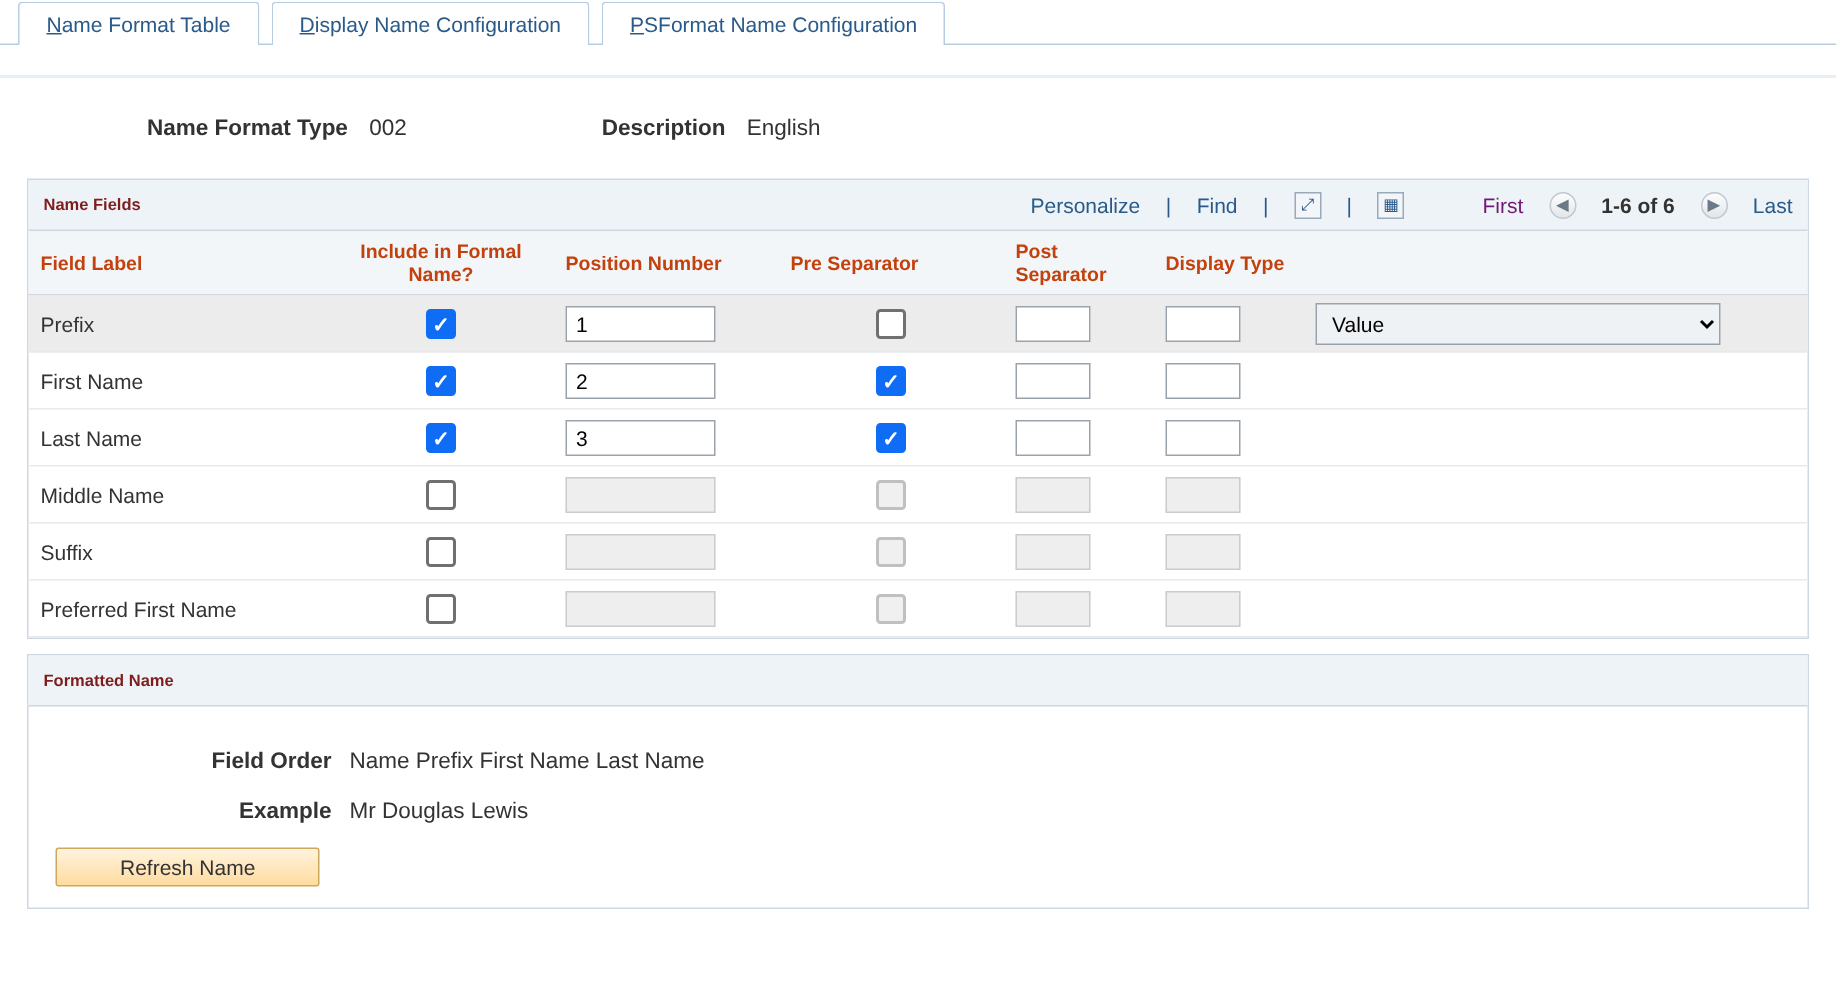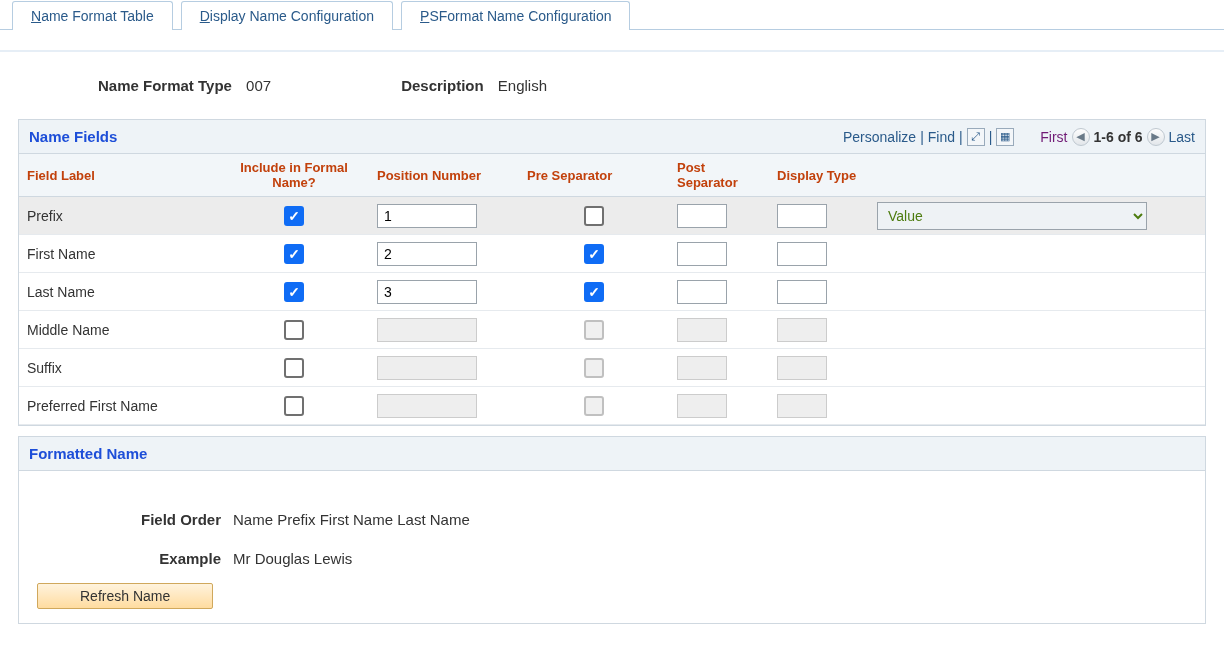--- a/index.html
+++ b/index.html
@@ -59,26 +59,26 @@
   }
   .panel-head {
     display: flex;
     align-items: center;
     background: #eef3f7;
     border-bottom: 1px solid #cfd8e0;
     padding: 6px 10px;
     min-height: 34px;
   }
   .panel-title {
-    color: #1d4ed8;
+    color: #7f1d1d;
     font-weight: bold;
-    font-size: 15px;
+    font-size: 11px;
     flex: 0 0 auto;
   }
-  .panel-tools { margin-left: auto; display: flex; align-items: center; gap: 4px; font-size: 14px; }
+  .panel-tools { margin-left: auto; display: flex; align-items: center; gap: 17px; font-size: 14px; }
   .link { color: #2a5a8a; cursor: pointer; }
   .sep { color: #2a5a8a; }
   .nav-text { color: #333; }
   .nav-btn {
     width: 18px; height: 18px; border-radius: 50%;
     background: linear-gradient(#fdfdfd,#e2e6ea);
     border: 1px solid #bfc8d0;
     display: inline-flex; align-items: center; justify-content: center;
     color: #6a7a88; cursor: pointer; font-size: 11px;
   }
@@ -111,24 +111,24 @@
   .chk.checked { background:#0f6cf5; border-color:#0f6cf5; color:#fff; }
   .chk.checked::after { content:"✓"; font-size:14px; font-weight:bold; color:#fff; line-height:1; }
   .chk.disabled { background:#f0f0f0; border-color:#c0c0c0; cursor:default; }
   input.txt {
     width: 100px; height: 24px; border:1px solid #9aa3ab; padding: 2px 6px; font-size: 14px;
   }
   input.txt.small { width: 50px; }
   input.txt:disabled { background:#eee; border-color:#ccc; }
   select.sel {
     width: 270px; height: 28px; border:1px solid #9aa3ab; background:#eef2f5; font-size:14px;
-    padding: 2px 6px; color:#4d7c0f;
+    padding: 2px 6px; color:#000000;
   }
   .formatted-body { padding: 18px 14px 14px 14px; }
-  .frow { display:flex; margin: 22px 0 16px 0; font-size:15px; color:#333; }
+  .frow { display:flex; margin: 10px 0 16px 0; font-size:15px; color:#333; }
   .frow .flabel { width: 200px; text-align:right; font-weight:bold; padding-right: 12px; }
   .btn {
     display:inline-block; padding: 4px 42px; border:1px solid #d0a85c;
     background: linear-gradient(#fff3dd,#ffdca0); color:#333; font-size:14px;
     cursor:pointer; border-radius:2px; margin-left:4px;
   }
 </style>
 </head>
 <body>
 
@@ -136,21 +136,21 @@
     <div class="tab"><span class="ul">N</span>ame Format Table</div>
     <div class="tab"><span class="ul">D</span>isplay Name Configuration</div>
     <div class="tab"><span class="ul">P</span>SFormat Name Configuration</div>
   </div>
 <div class="divider"></div>
 
 <div class="content">
   <div class="header-row">
     <div>
       <span class="lbl">Name Format Type</span>
-      <span>007</span>
+      <span>002</span>
     </div>
     <div>
       <span class="lbl">Description</span>
       <span>English</span>
     </div>
   </div>
 
   <div class="panel">
     <div class="panel-head">
       <div class="panel-title">Name Fields</div>

